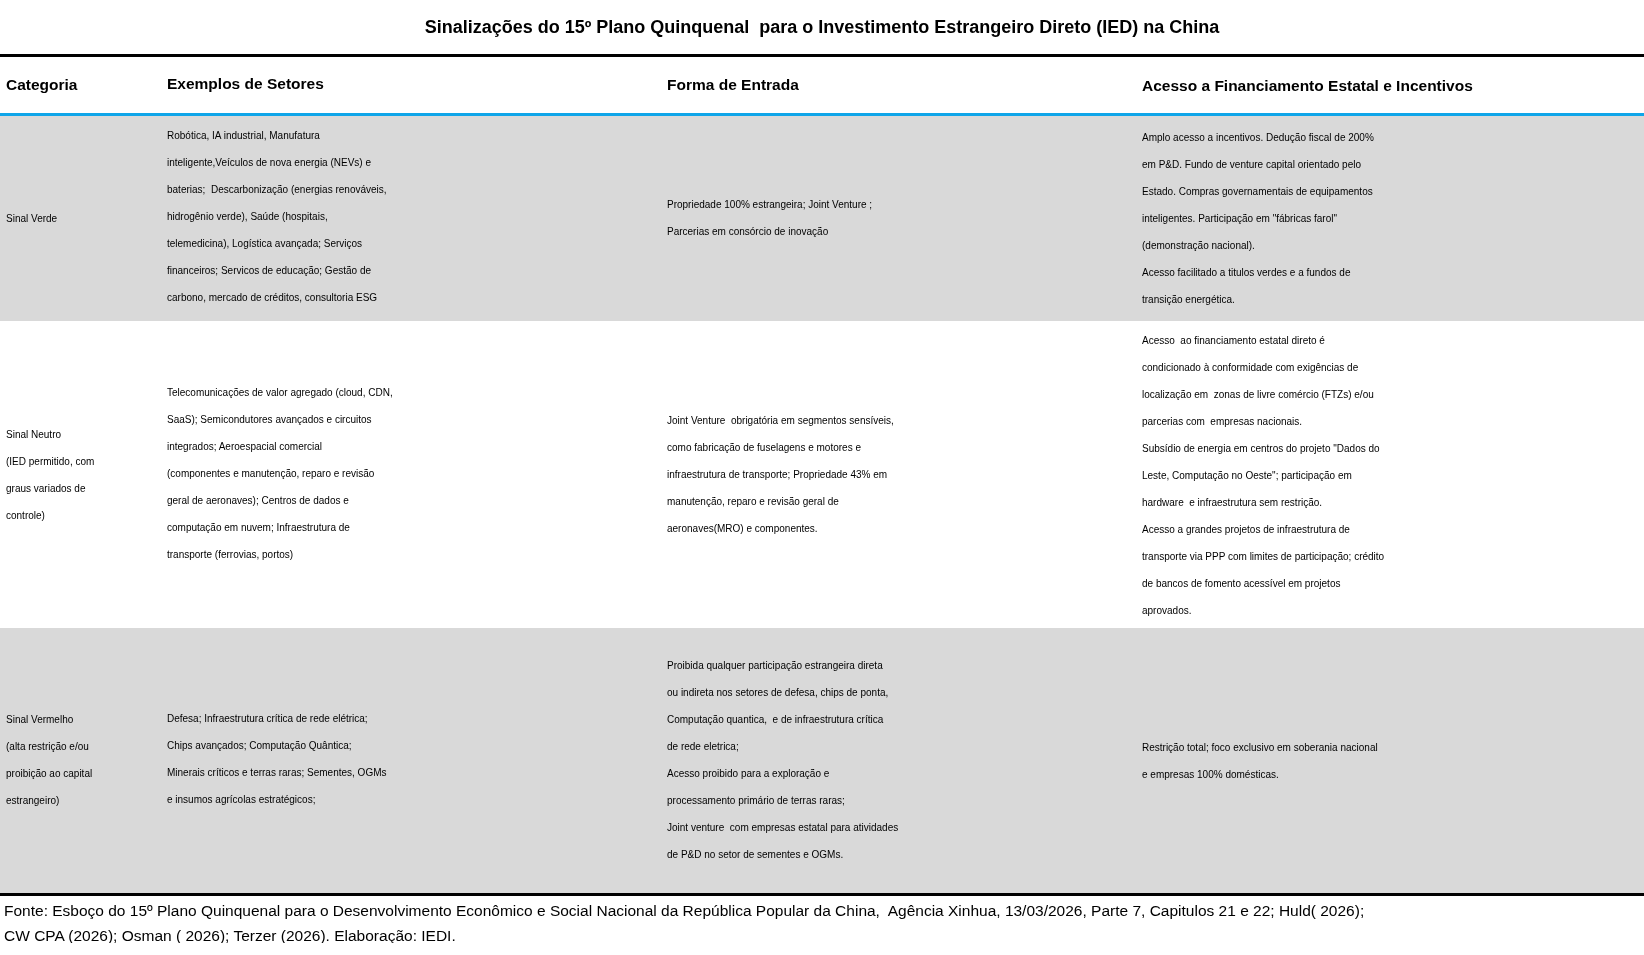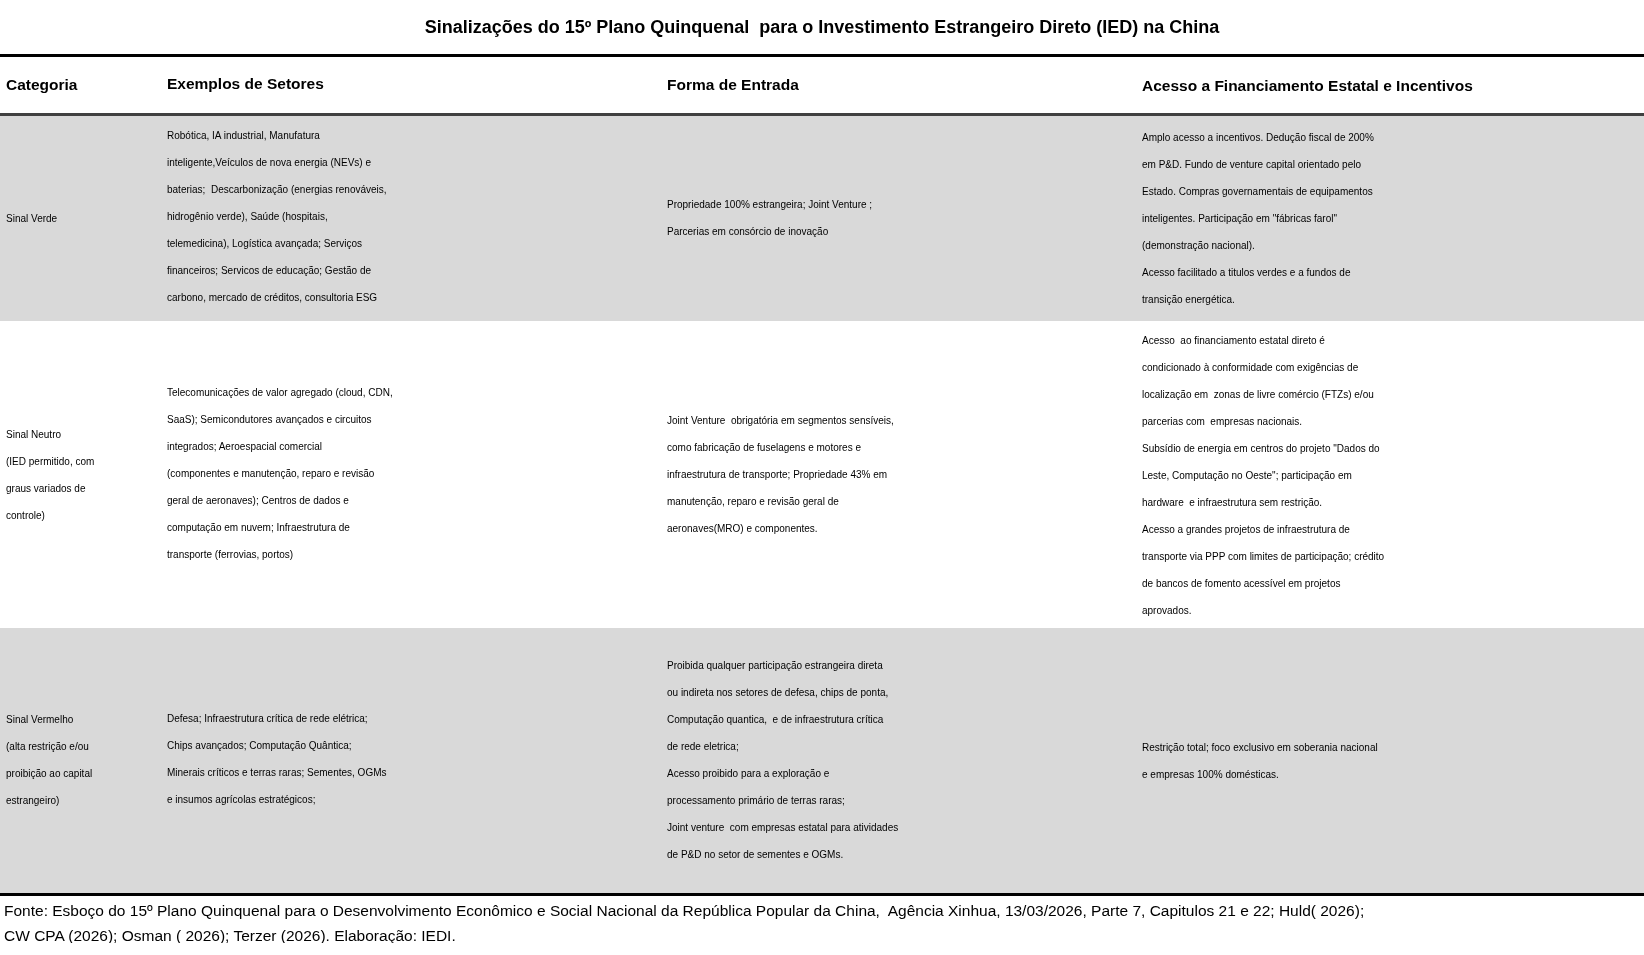--- a/index.html
+++ b/index.html
@@ -32,21 +32,21 @@
   th, td {
     vertical-align:middle;
     text-align:left;
     font-size:10px;
     line-height:27px;
     white-space:pre-wrap;
     overflow:hidden;
   }
   th {
     height:57px;
-    border-bottom:3px solid #404040;
+    border-bottom:3px solid #0ea5e9;
     font-weight:bold;
     font-size:15.5px;
   }
   .p1 { padding:3px 2px 3px 6px; }
   .p2 { padding:0 4px 3px 4px; }
   .p3 { padding:3px 4px 3px 12px; }
   .p4 { padding:4px 6px 3px 12px; }
   tr.shaded { background:#d9d9d9; }
   tr.r1 { height:207px; }
   tr.r2 { height:307px; }

